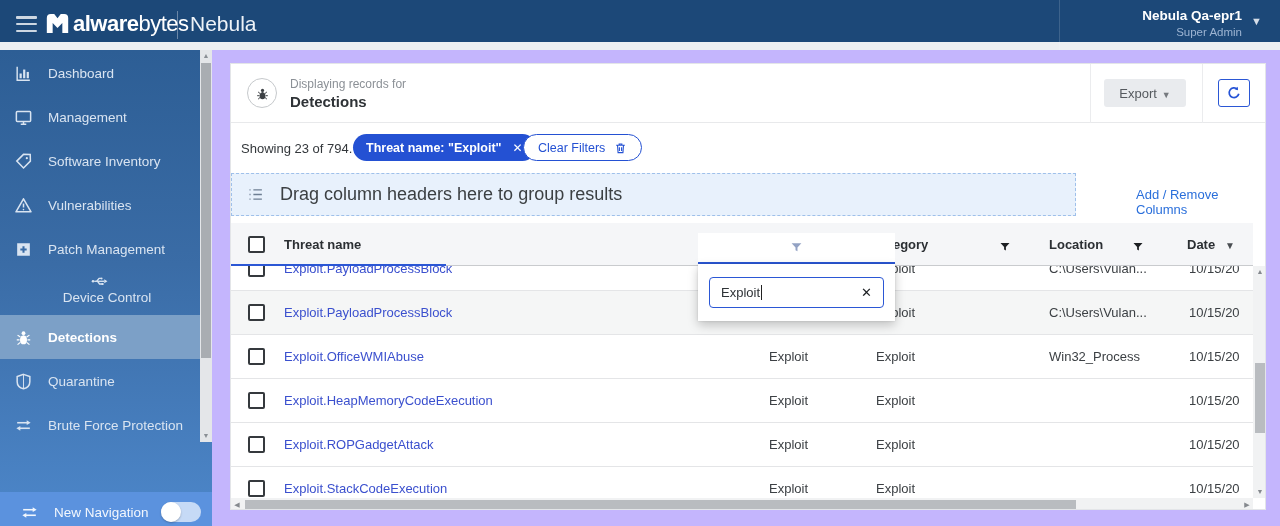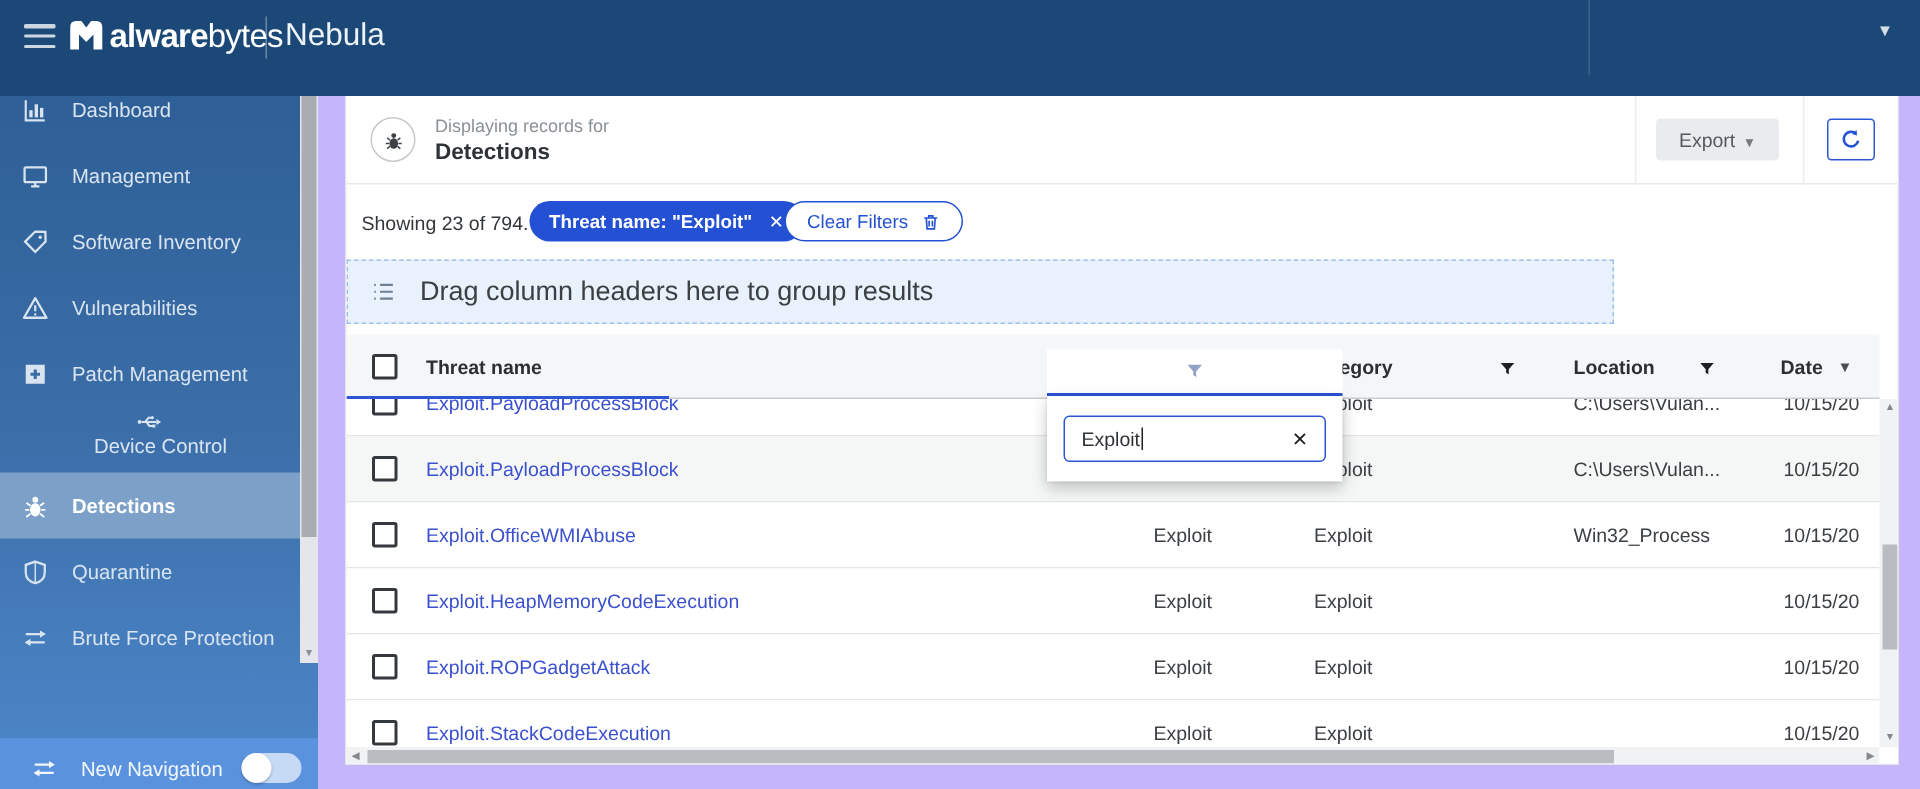--- a/index.html
+++ b/index.html
@@ -1,21 +1,21 @@
 <!DOCTYPE html>
 <html><head>
 <meta charset="utf-8">
 <style>
   * { margin:0; padding:0; box-sizing:border-box; }
   html,body { width:1280px; height:526px; overflow:hidden; }
   body { font-family:"Liberation Sans","DejaVu Sans",sans-serif; background:#edeff2; }
   #app { position:relative; width:1280px; height:526px; overflow:hidden; }
 
   
-  .topbar { position:absolute; left:0; top:0; width:1280px; height:64px; background:#1c4878; z-index:10; }
+  .topbar { position:absolute; left:0; top:0; width:1280px; height:42px; background:#1c4878; z-index:10; }
   .hamburger { position:absolute; left:16px; top:16px; width:21px; height:17px; cursor:pointer; }
   .hamburger span { display:block; height:2.6px; background:#cdd7e2; border-radius:1px; margin-bottom:4.2px; }
   .brand { position:absolute; left:44px; top:10px; display:flex; align-items:center; color:#fff; }
   .brand .m-glyph { width:27px; height:27px; margin-right:2px; }
   .brand .b1 { font-size:22px; font-weight:700; letter-spacing:-0.5px; }
   .brand .b2 { font-size:22px; font-weight:400; letter-spacing:-0.5px; }
   .top-divider { position:absolute; left:177px; top:11px; width:1px; height:28px; background:rgba(255,255,255,.35); }
   .product { position:absolute; left:190px; top:12px; font-size:21px; font-weight:400; color:#eef3f8; }
   .user-divider { position:absolute; left:1059px; top:0; width:1px; height:50px; background:rgba(255,255,255,.15); }
   .user-block { position:absolute; right:38px; top:8px; text-align:right; cursor:pointer; }
@@ -136,20 +136,24 @@
     <div class="brand">
       <svg class="m-glyph" viewBox="0 0 24 24">
         <path fill="#ffffff" d="M2.5 20.5V7.2Q2.5 3.5 6 3.5h3.1L12 7.4l2.9-3.9H18q3.5 0 3.5 3.7v13.3h-5.2v-8.9L12 16l-4.3-4.4v8.9z"></path>
       </svg>
       <span class="b1">alware</span>
         <span class="b2">bytes</span>
     </div>
     <div class="top-divider"></div>
     <div class="product">Nebula</div>
     <div class="user-divider"></div>
+    <div class="user-block">
+      <div class="user-name">Nebula Qa-epr1</div>
+      <div class="user-role">Super Admin</div>
+    </div>
     <div class="user-caret">▼</div>
   </header>
 
   <nav class="sidebar">
     <div id="side-items">
         <div class="side-item" style="top: 1px;">
     <span class="icon">
             <svg viewBox="0 0 24 24" fill="none" stroke="currentColor" stroke-width="1.8">
               <path d="M4 3.5v17h16"></path>
               <rect x="7" y="12" width="2.8" height="6" fill="currentColor" stroke="none"></rect>
@@ -304,20 +308,21 @@
 
       <div class="group-bar">
         <span class="gicon">
           <svg viewBox="0 0 24 24" fill="none" stroke="currentColor" stroke-width="2">
             <path d="M9 5.5h12M9 12h12M9 18.5h12"></path>
             <path d="M3.5 5.5h1.5M3.5 12h1.5M3.5 18.5h1.5"></path>
           </svg>
         </span>
         <span class="group-hint">Drag column headers here to group results</span>
       </div>
+      <div class="add-remove">Add / Remove Columns</div>
 
       <div class="grid-header">
         <div class="cb"></div>
         <div class="col-label" style="left:53px">Threat name</div>
         <div class="col-label" style="left:641px">Category</div>
         <div class="funnel" style="left:768px">
           <svg viewBox="0 0 24 24">
               <path d="M3 4h18l-7.2 8.2V19l-3.6-2v-4.8z" fill="currentColor"></path>
             </svg>
         </div>

